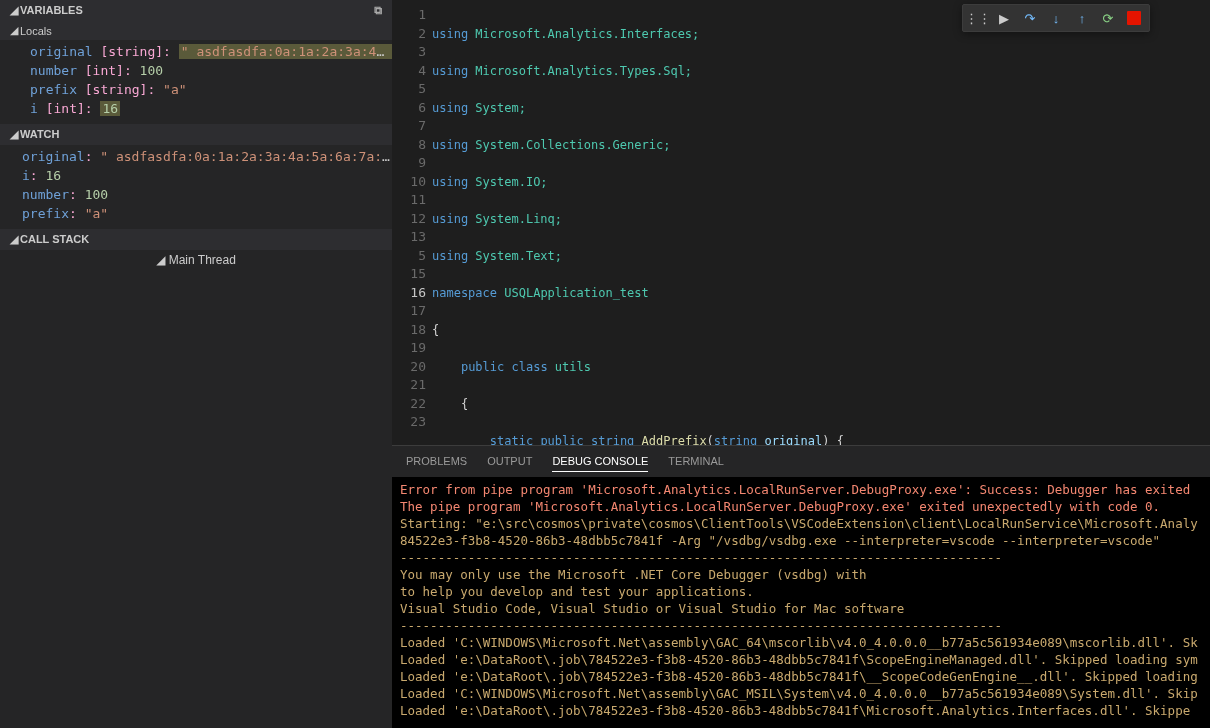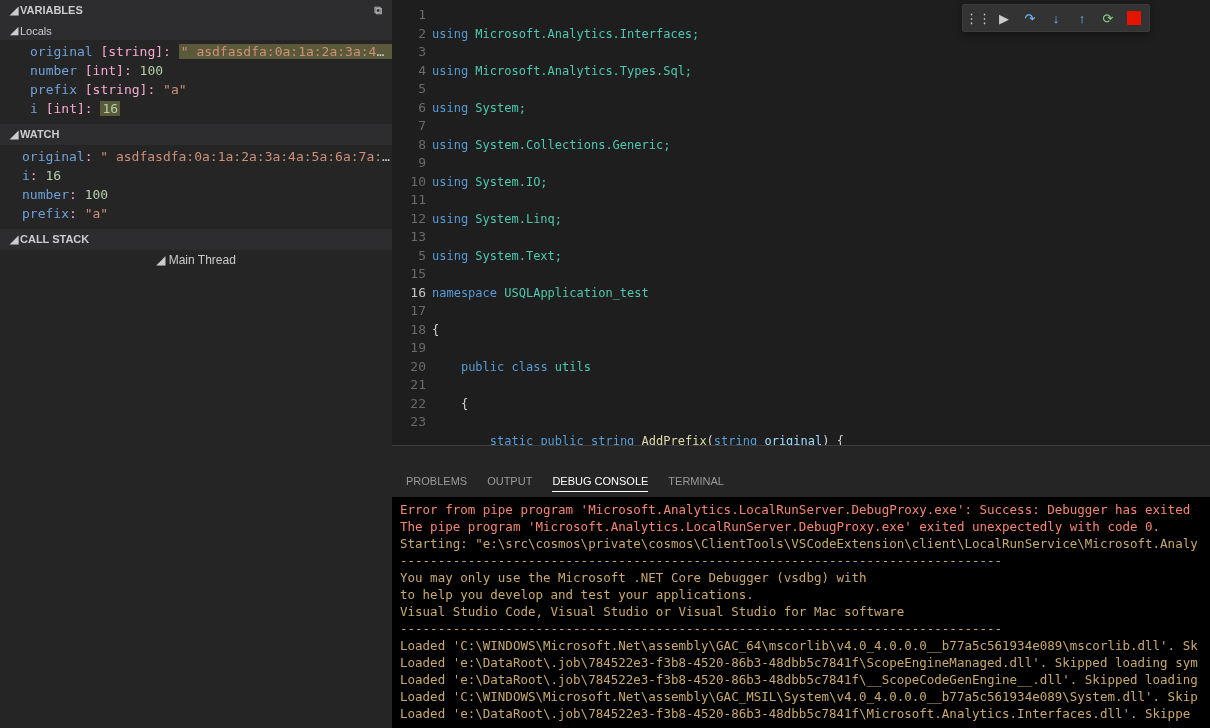--- a/index.html
+++ b/index.html
@@ -139,21 +139,20 @@
       gap: 20px;
       padding: 5px 14px;
       border-top: 1px solid #3c3c3c;
       font-size: 11px;
     }
     .panel-tabs .tab {
       color: #9a9a9a;
       padding: 4px 0;
       cursor: pointer;
       text-transform: uppercase;
-      margin-top: 20px;
     }
     .panel-tabs .tab.active {
       color: #ffffff;
       border-bottom: 1px solid #ffffff;
     }
     .console {
       flex: 1;
       background: #000000;
       font-family: Consolas, monospace;
       font-size: 12.5px;
@@ -307,20 +306,21 @@
     <div class="tab">PROBLEMS</div>
     <div class="tab">OUTPUT</div>
     <div class="tab active">DEBUG CONSOLE</div>
     <div class="tab">TERMINAL</div>
   </div>
 
   <div class="console">
     <div class="err">Error from pipe program 'Microsoft.Analytics.LocalRunServer.DebugProxy.exe': Success: Debugger has exited</div>
     <div class="err">The pipe program 'Microsoft.Analytics.LocalRunServer.DebugProxy.exe' exited unexpectedly with code 0.</div>
     <div class="info">Starting: "e:\src\cosmos\private\cosmos\ClientTools\VSCodeExtension\client\LocalRunService\Microsoft.Analy</div>
+    <div class="info">84522e3-f3b8-4520-86b3-48dbb5c7841f -Arg "/vsdbg/vsdbg.exe --interpreter=vscode --interpreter=vscode"</div>
     <div class="info">--------------------------------------------------------------------------------</div>
     <div class="info">You may only use the Microsoft .NET Core Debugger (vsdbg) with</div>
     <div class="info">to help you develop and test your applications.</div>
     <div class="info">Visual Studio Code, Visual Studio or Visual Studio for Mac software</div>
     <div class="info">--------------------------------------------------------------------------------</div>
     <div class="info">Loaded 'C:\WINDOWS\Microsoft.Net\assembly\GAC_64\mscorlib\v4.0_4.0.0.0__b77a5c561934e089\mscorlib.dll'. Sk</div>
     <div class="info">Loaded 'e:\DataRoot\.job\784522e3-f3b8-4520-86b3-48dbb5c7841f\ScopeEngineManaged.dll'. Skipped loading sym</div>
     <div class="info">Loaded 'e:\DataRoot\.job\784522e3-f3b8-4520-86b3-48dbb5c7841f\__ScopeCodeGenEngine__.dll'. Skipped loading</div>
     <div class="info">Loaded 'C:\WINDOWS\Microsoft.Net\assembly\GAC_MSIL\System\v4.0_4.0.0.0__b77a5c561934e089\System.dll'. Skip</div>
     <div class="info">Loaded 'e:\DataRoot\.job\784522e3-f3b8-4520-86b3-48dbb5c7841f\Microsoft.Analytics.Interfaces.dll'. Skippe</div>

